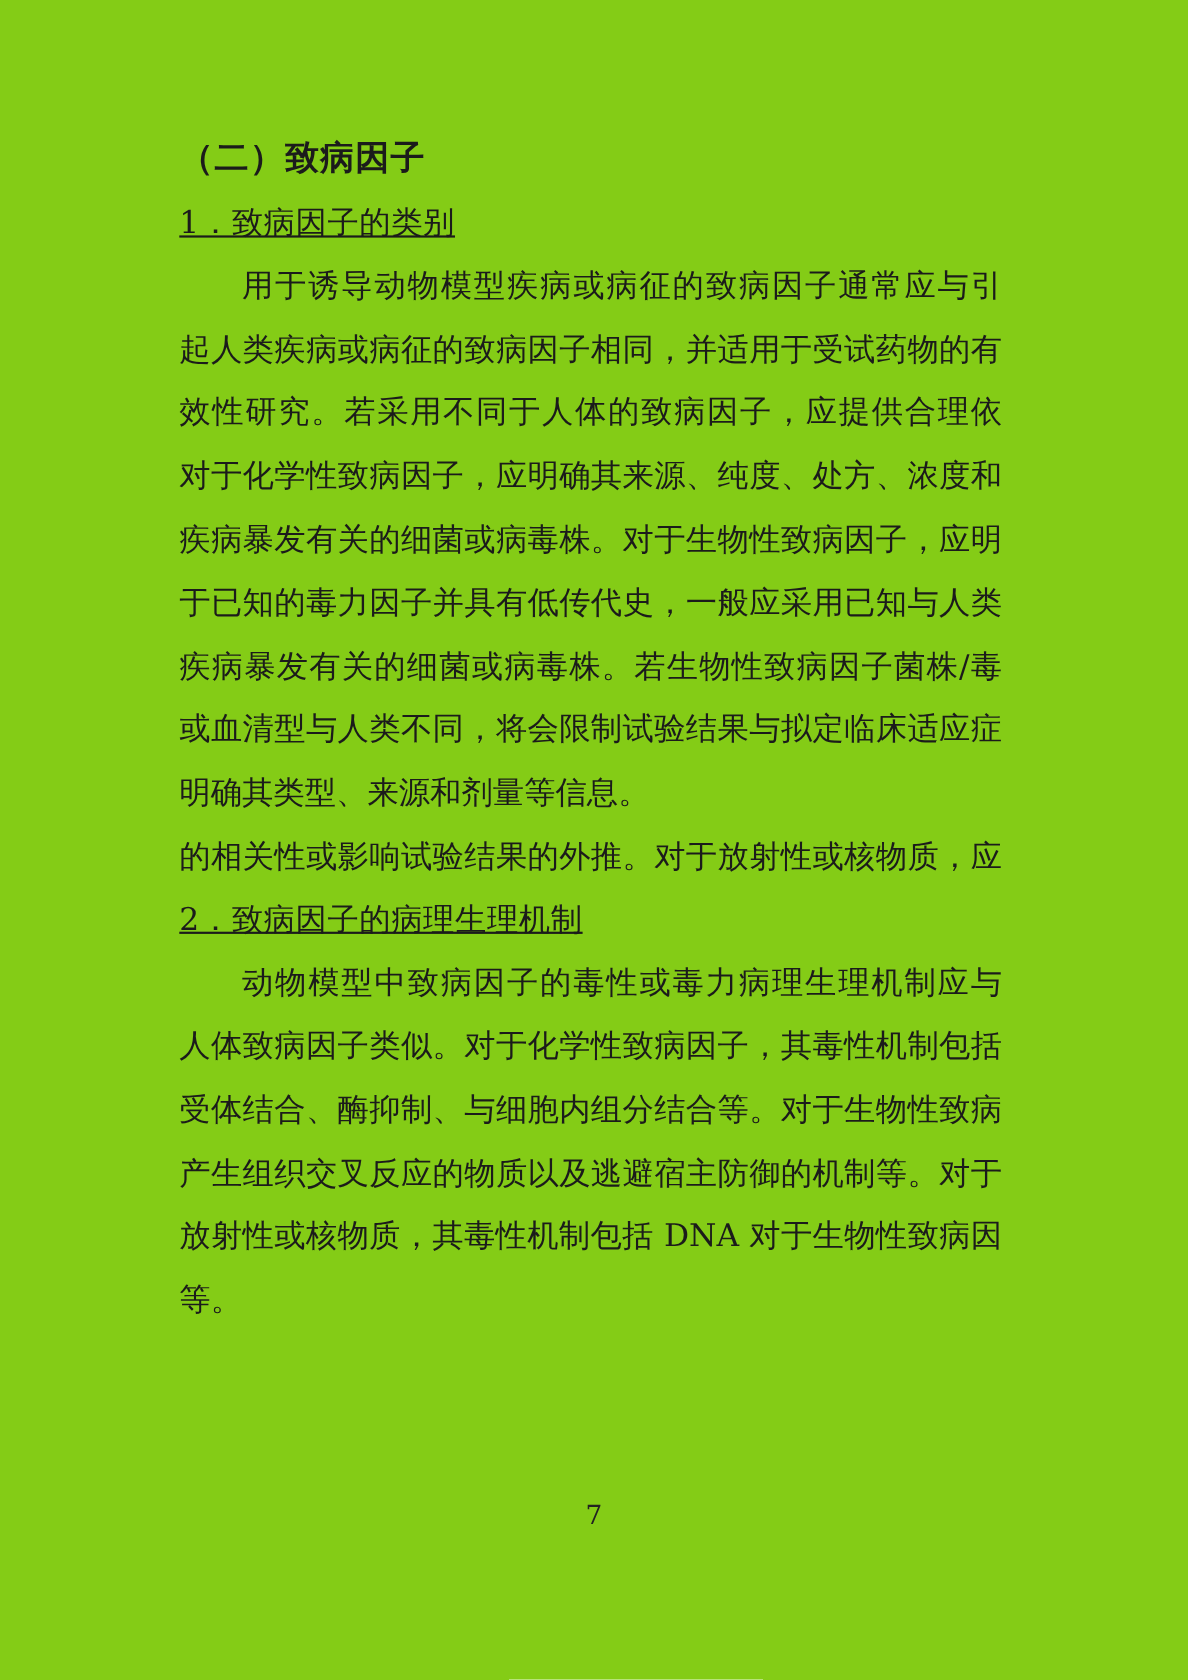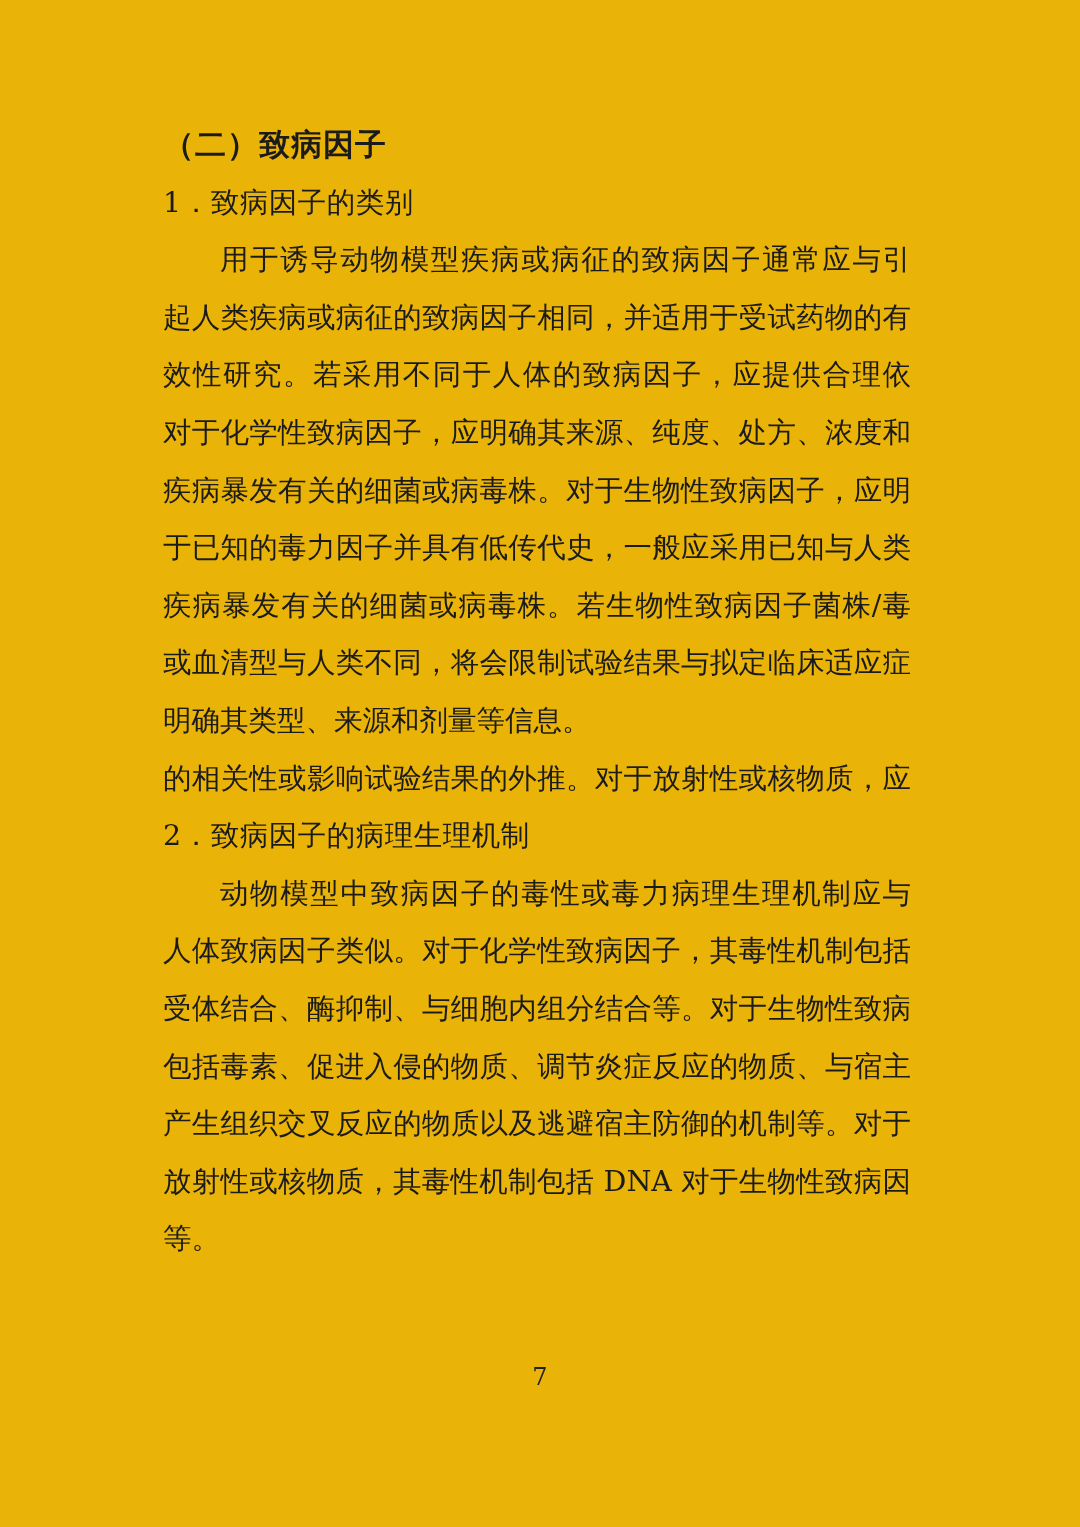--- a/index.html
+++ b/index.html
@@ -4,21 +4,21 @@
 <style>
   html, body {
     margin: 0;
     padding: 0;
     background: #ffffff;
   }
   .page {
     position: relative;
     width: 1080px;
     height: 1527px;
-    background: #eab308;
+    background: #84cc16;
     color: #1b1b1b;
     font-family: "DejaVu Serif", "Liberation Serif", serif;
     overflow: hidden;
   }
   .content {
     position: absolute;
     left: 163px;
     top: 116px;
     width: 748px;
   }
@@ -29,20 +29,21 @@
     white-space: nowrap;
   }
   .heading {
     margin: 0;
     font-size: 31px;
     font-weight: bold;
     letter-spacing: 1px;
   }
   .title {
     letter-spacing: 0.5px;
+    text-decoration: underline;
   }
   .line {
     white-space: normal;
     text-align: justify;
     text-align-last: justify;
     text-justify: inter-ideograph;
     overflow: hidden;
   }
   .line.first {
     text-indent: 57px;
@@ -80,21 +81,20 @@
     <div class="row line">疾病暴发有关的细菌或病毒株。若生物性致病因子菌株/毒株</div>
     <div class="row line">或血清型与人类不同，将会限制试验结果与拟定临床适应症</div>
     <div class="row line last">明确其类型、来源和剂量等信息。</div>
     <div class="row line">的相关性或影响试验结果的外推。对于放射性或核物质，应</div>
 
     <div class="row title">2．致病因子的病理生理机制</div>
 
     <div class="row line first">动物模型中致病因子的毒性或毒力病理生理机制应与</div>
     <div class="row line">人体致病因子类似。对于化学性致病因子，其毒性机制包括</div>
     <div class="row line">受体结合、酶抑制、与细胞内组分结合等。对于生物性致病</div>
-    <div class="row line">包括毒素、促进入侵的物质、调节炎症反应的物质、与宿主</div>
     <div class="row line">产生组织交叉反应的物质以及逃避宿主防御的机制等。对于</div>
     <div class="row line">放射性或核物质，其毒性机制包括 DNA 对于生物性致病因子</div>
     <div class="row line last">等。</div>
 
   </div>
 
   <div class="page-number">7</div>
 </div>
 
 </body></html>

